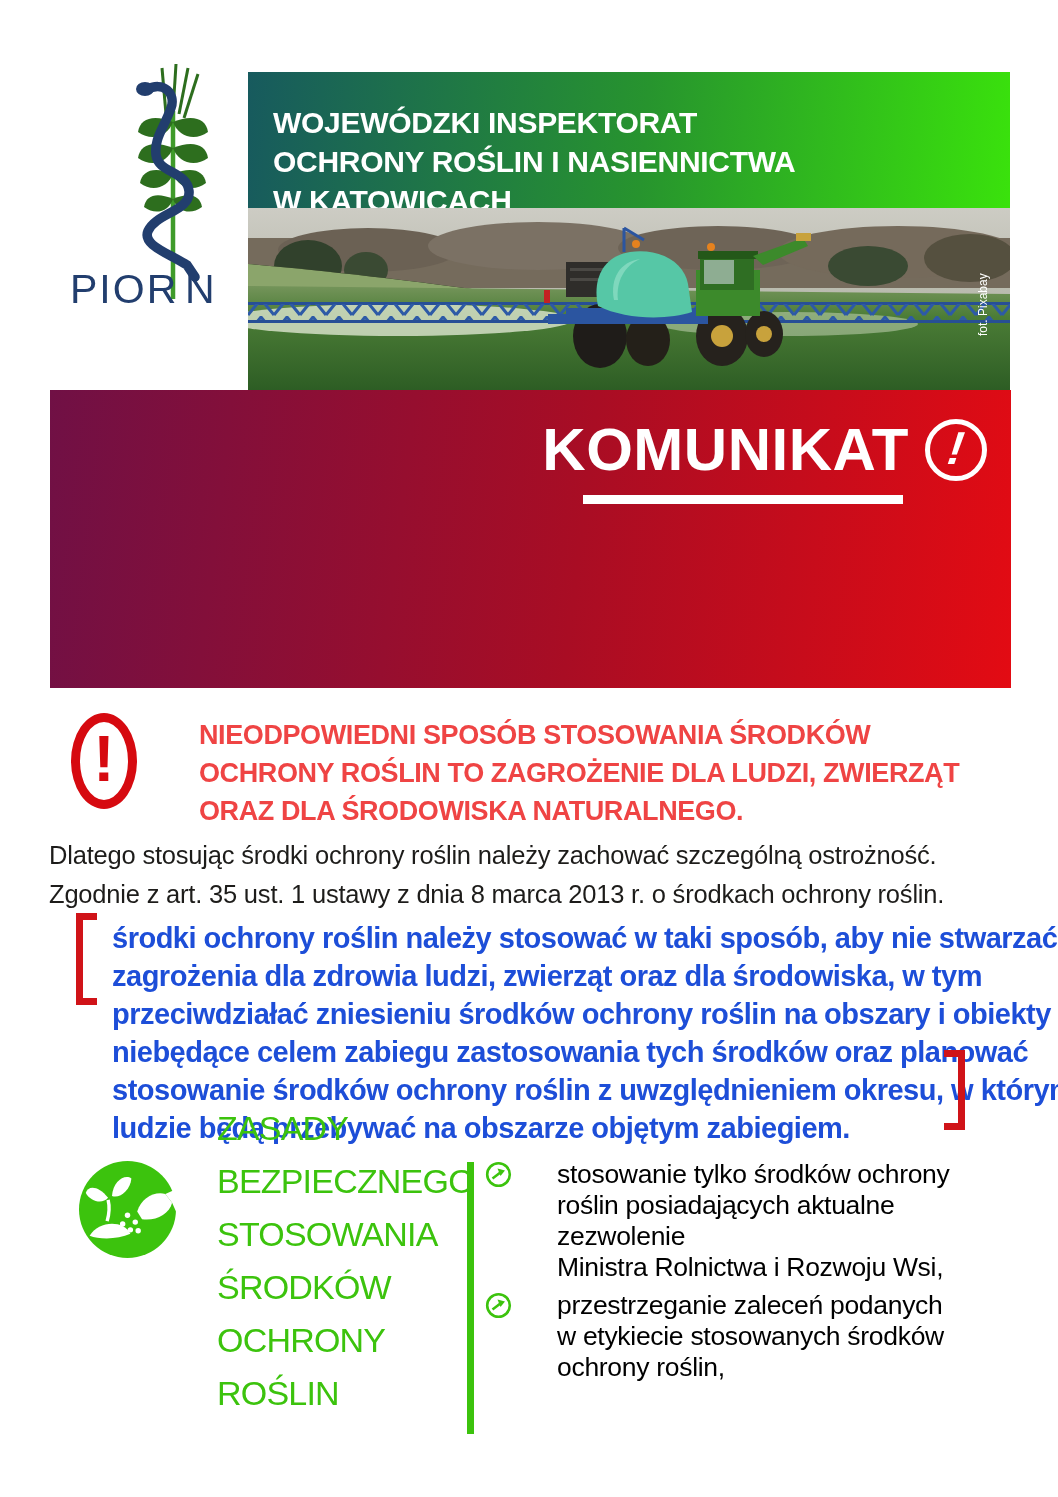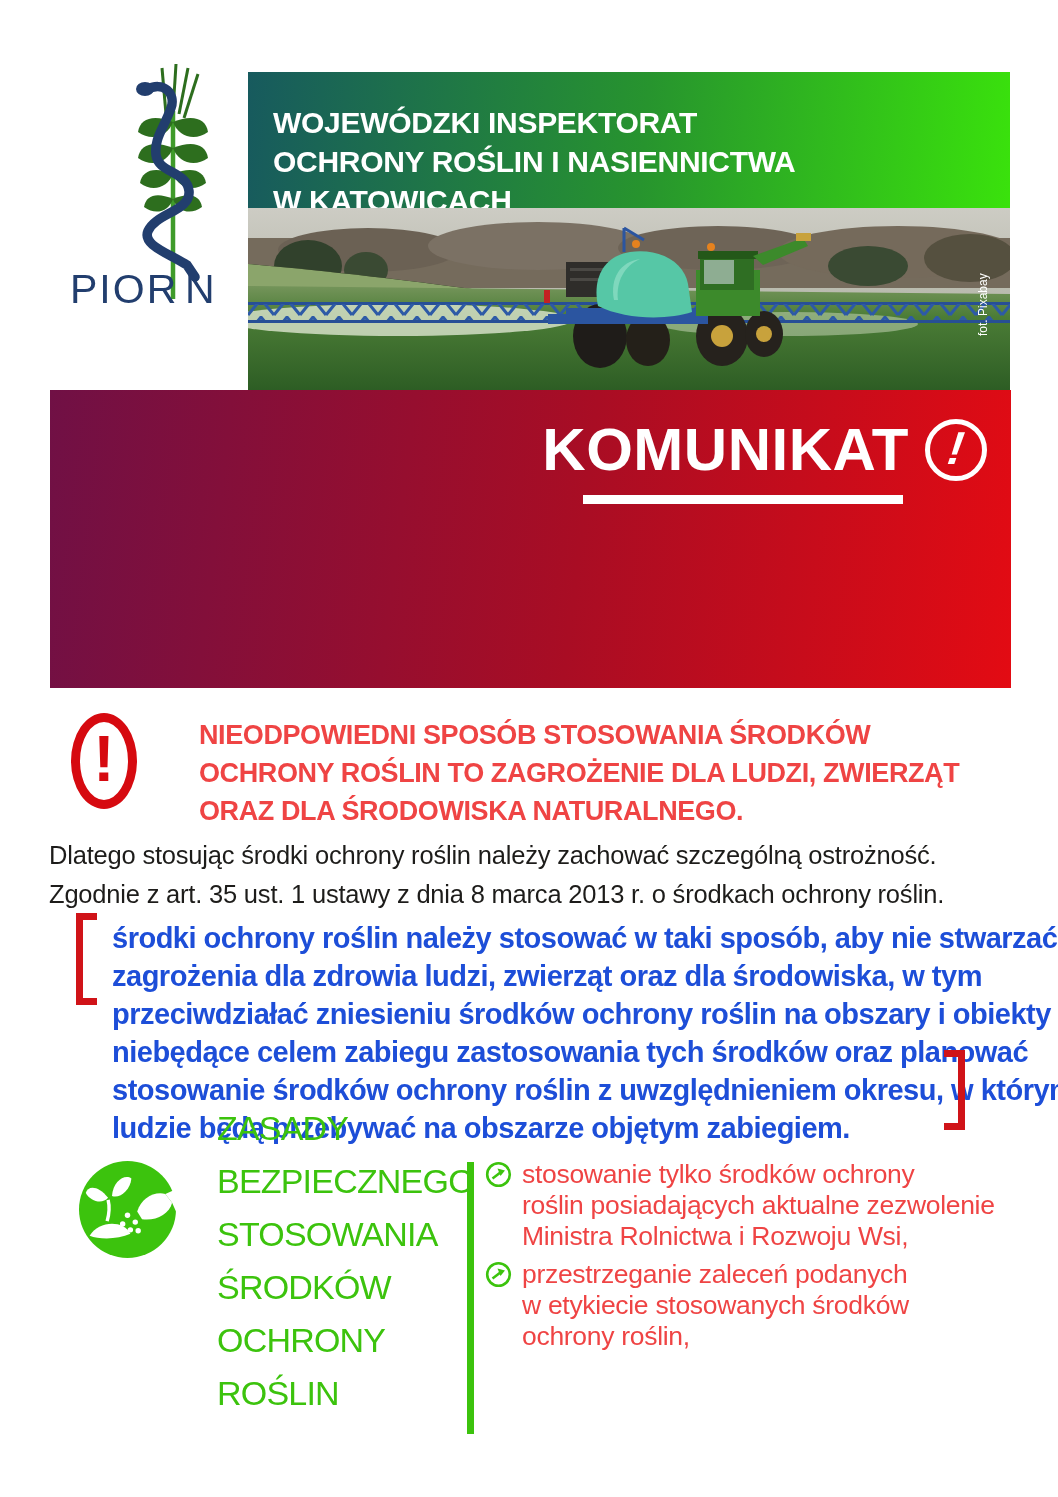--- a/index.html
+++ b/index.html
@@ -54,21 +54,21 @@
            border-right:7px solid #d01318;border-top:7px solid #d01318;border-bottom:7px solid #d01318;}
 
   
   .seed-icon{position:absolute;left:79px;top:1161px;width:97px;height:97px;}
   .p-head{position:absolute;left:217px;top:1102px;color:#3cc30d;font-weight:400;
           font-size:34px;line-height:53px;letter-spacing:-0.8px;}
   .vbar{position:absolute;left:467px;top:1162px;width:7px;height:272px;background:#3cc30d;}
   .bullets{position:absolute;left:485px;top:1159px;width:530px;}
   .bullet{display:flex;gap:10px;margin-bottom:7px;}
   .b-ico{width:27px;height:27px;flex:0 0 27px;margin-top:2px;}
-  .b-text{color:#ef4444;font-size:26.5px;line-height:31px;letter-spacing:-0.3px;white-space:pre-line;}
+  .b-text{color:#000000;font-size:26.5px;line-height:31px;letter-spacing:-0.3px;white-space:pre-line;margin-left:35px;}
   .b-text .u{text-decoration-thickness:1.5px;text-underline-offset:4px;}
 </style>
 </head>
 <body>
 
 <div class="page">
 
   <svg class="logo" viewBox="0 0 172 252">
     <g>
       <path d="M96,12 L100,58" stroke="#2d6e1e" stroke-width="3" fill="none"></path>

